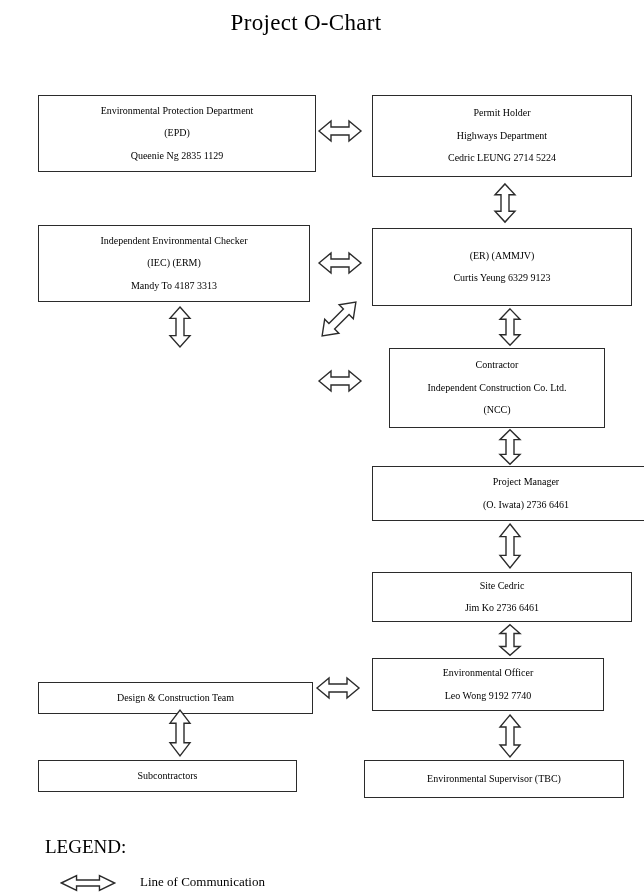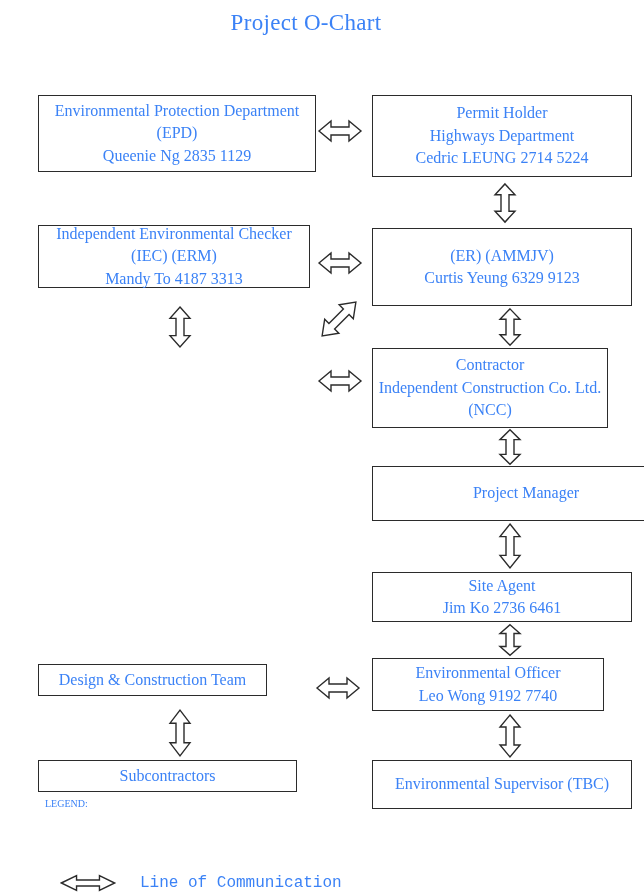--- a/index.html
+++ b/index.html
@@ -1,59 +1,58 @@
 <!DOCTYPE html>
 <html><head>
 <meta charset="utf-8">
 <style>
   html,body{margin:0;padding:0;background:#fff;}
   .page{
     position:relative;
     width:644px;height:894px;
     background:#fff;
     font-family:"Liberation Serif", serif;
-    color:#3b82f6;
+    color:#000000;
     overflow:hidden;
   }
   .chart-title{
     position:absolute;
     left:0;top:10px;width:612px;
     text-align:center;
     font-size:23px;
     font-weight:500;
     letter-spacing:.3px;
   }
   .box{
     position:absolute;
     border:1px solid #2b2b2b;
     background:#fff;
     display:flex;
     flex-direction:column;
     justify-content:center;
     align-items:center;
     text-align:center;
-    font-size:16px;
+    font-size:10px;
     line-height:22.5px;
     box-sizing:border-box;
     padding:14px 4px;
   }
   .arrow{
     position:absolute;
     overflow:visible;
   }
   .legend-title{
     position:absolute;
-    left:45px;top:798px;
-    font-size:10px;
+    left:45px;top:836px;
+    font-size:19px;
   }
   .legend-caption{
     position:absolute;
     left:140px;top:874px;
-    font-size:16px;
-    font-family:Liberation Mono, monospace;
+    font-size:13px;
   }
 </style>
 </head>
 <body>
 
 <div class="page">
 
   <div class="chart-title">Project O-Chart</div>
 
   <svg width="0" height="0" style="position:absolute" aria-hidden="true">
@@ -61,67 +60,68 @@
       <polygon id="dbl-arrow" points="1,12 13,2 13,8 31,8 31,2 43,12 31,22 31,16 13,16 13,22" fill="#ffffff" stroke="#2b2b2b" stroke-width="1.4" vector-effect="non-scaling-stroke"></polygon>
     </defs>
   </svg>
 
   <div class="box" style="left:38px;top:95px;width:278px;height:77px">
     <span>Environmental Protection Department</span>
     <span>(EPD)</span>
     <span>Queenie Ng 2835 1129</span>
   </div>
 
-  <div class="box" style="left:38px;top:225px;width:272px;height:63px">
+  <div class="box" style="left:38px;top:225px;width:272px;height:77px">
     <span>Independent Environmental Checker</span>
     <span>(IEC) (ERM)</span>
     <span>Mandy To 4187 3313</span>
   </div>
 
 
-  <div class="box" style="left:38px;top:664px;width:229px;height:32px">
+  <div class="box" style="left:38px;top:682px;width:275px;height:32px">
     <span>Design &amp; Construction Team</span>
   </div>
 
   <div class="box" style="left:38px;top:760px;width:259px;height:32px">
     <span>Subcontractors</span>
   </div>
 
   <div class="box" style="left:372px;top:95px;width:260px;height:82px">
     <span>Permit Holder</span>
     <span>Highways Department</span>
     <span>Cedric LEUNG 2714 5224</span>
   </div>
 
   <div class="box" style="left:372px;top:228px;width:260px;height:78px">
     <span>(ER) (AMMJV)</span>
     <span>Curtis Yeung 6329 9123</span>
   </div>
 
-  <div class="box" style="left:372px;top:348px;width:236px;height:80px">
+  <div class="box" style="left:389px;top:348px;width:216px;height:80px">
     <span>Contractor</span>
     <span>Independent Construction Co. Ltd.</span>
     <span>(NCC)</span>
   </div>
 
   <div class="box" style="left:372px;top:466px;width:308px;height:55px">
     <span>Project Manager</span>
+    <span>(O. Iwata) 2736 6461</span>
   </div>
 
   <div class="box" style="left:372px;top:572px;width:260px;height:50px">
-    <span>Site Agent</span>
+    <span>Site Cedric</span>
     <span>Jim Ko 2736 6461</span>
   </div>
 
   <div class="box" style="left:372px;top:658px;width:232px;height:53px">
     <span>Environmental Officer</span>
     <span>Leo Wong 9192 7740</span>
   </div>
 
-  <div class="box" style="left:372px;top:760px;width:260px;height:49px">
+  <div class="box" style="left:364px;top:760px;width:260px;height:38px">
     <span>Environmental Supervisor (TBC)</span>
   </div>
 
   <svg class="arrow" viewBox="0 0 44 24" preserveAspectRatio="none" style="left:318px;top:119px;width:44px;height:24px">
       <use href="#dbl-arrow"></use>
     </svg>
 
   <svg class="arrow" viewBox="0 0 44 24" preserveAspectRatio="none" style="left:485px;top:191px;width:40px;height:24px;transform:rotate(90deg)">
       <use href="#dbl-arrow"></use>
     </svg>

